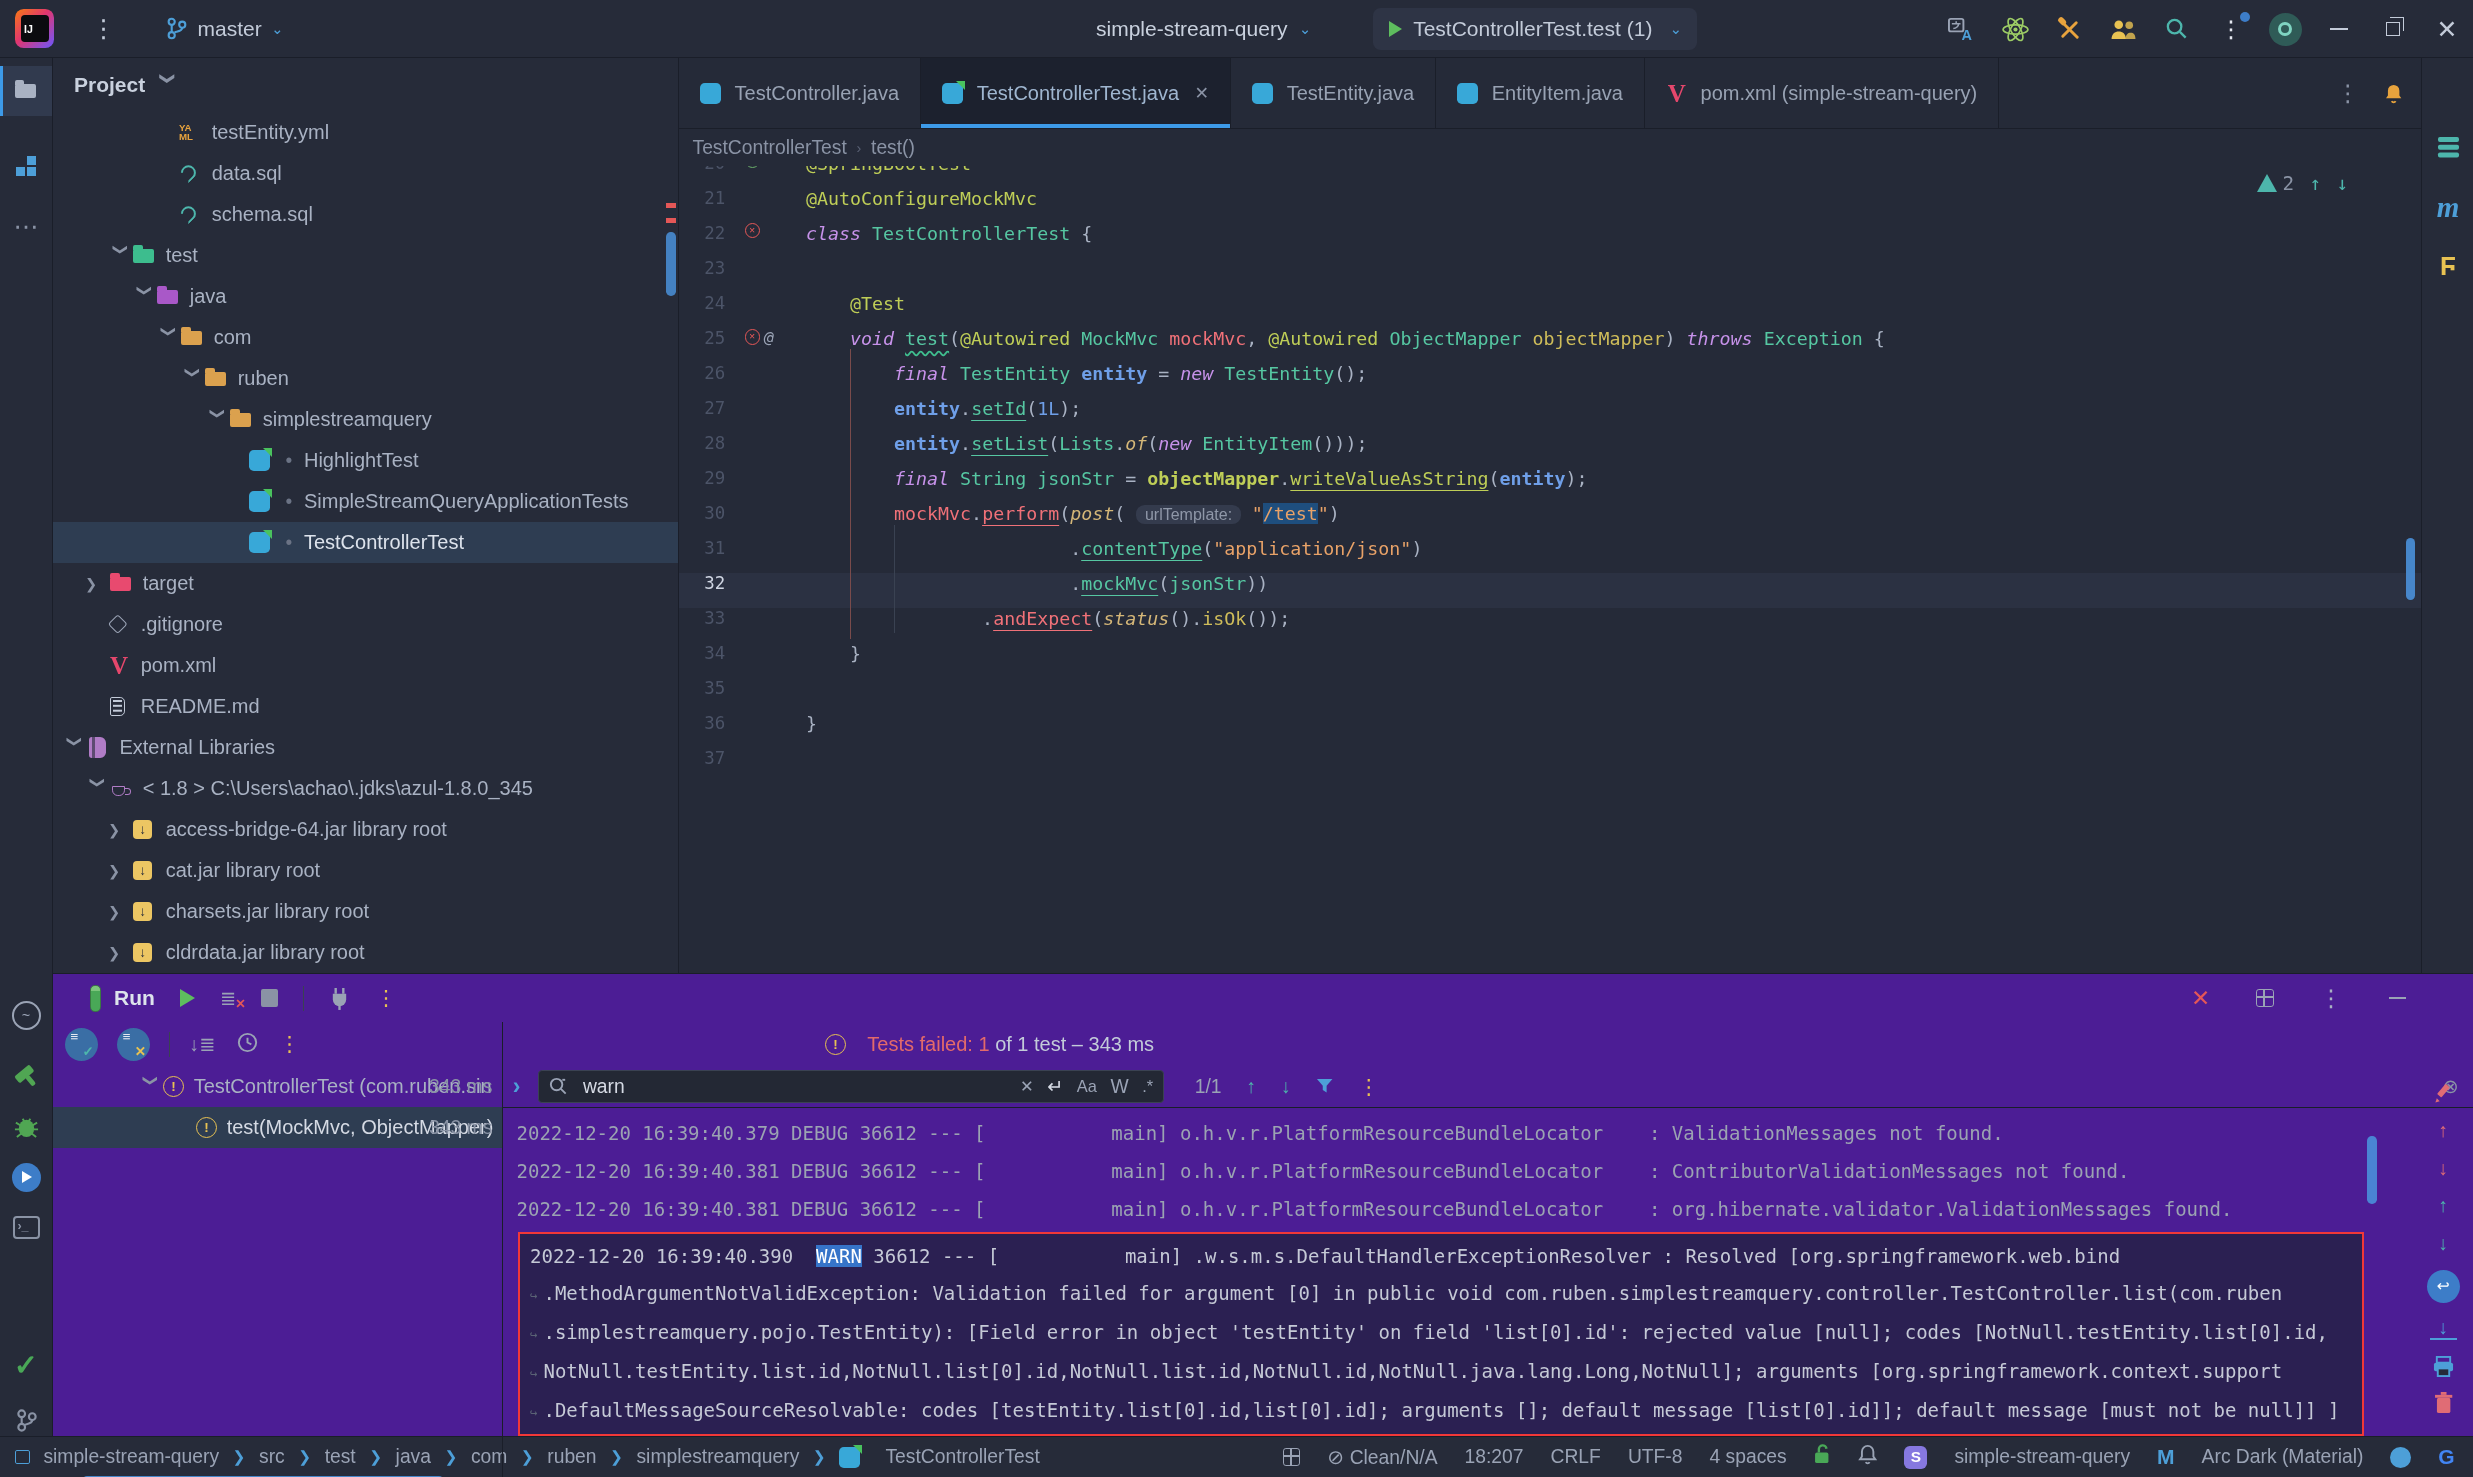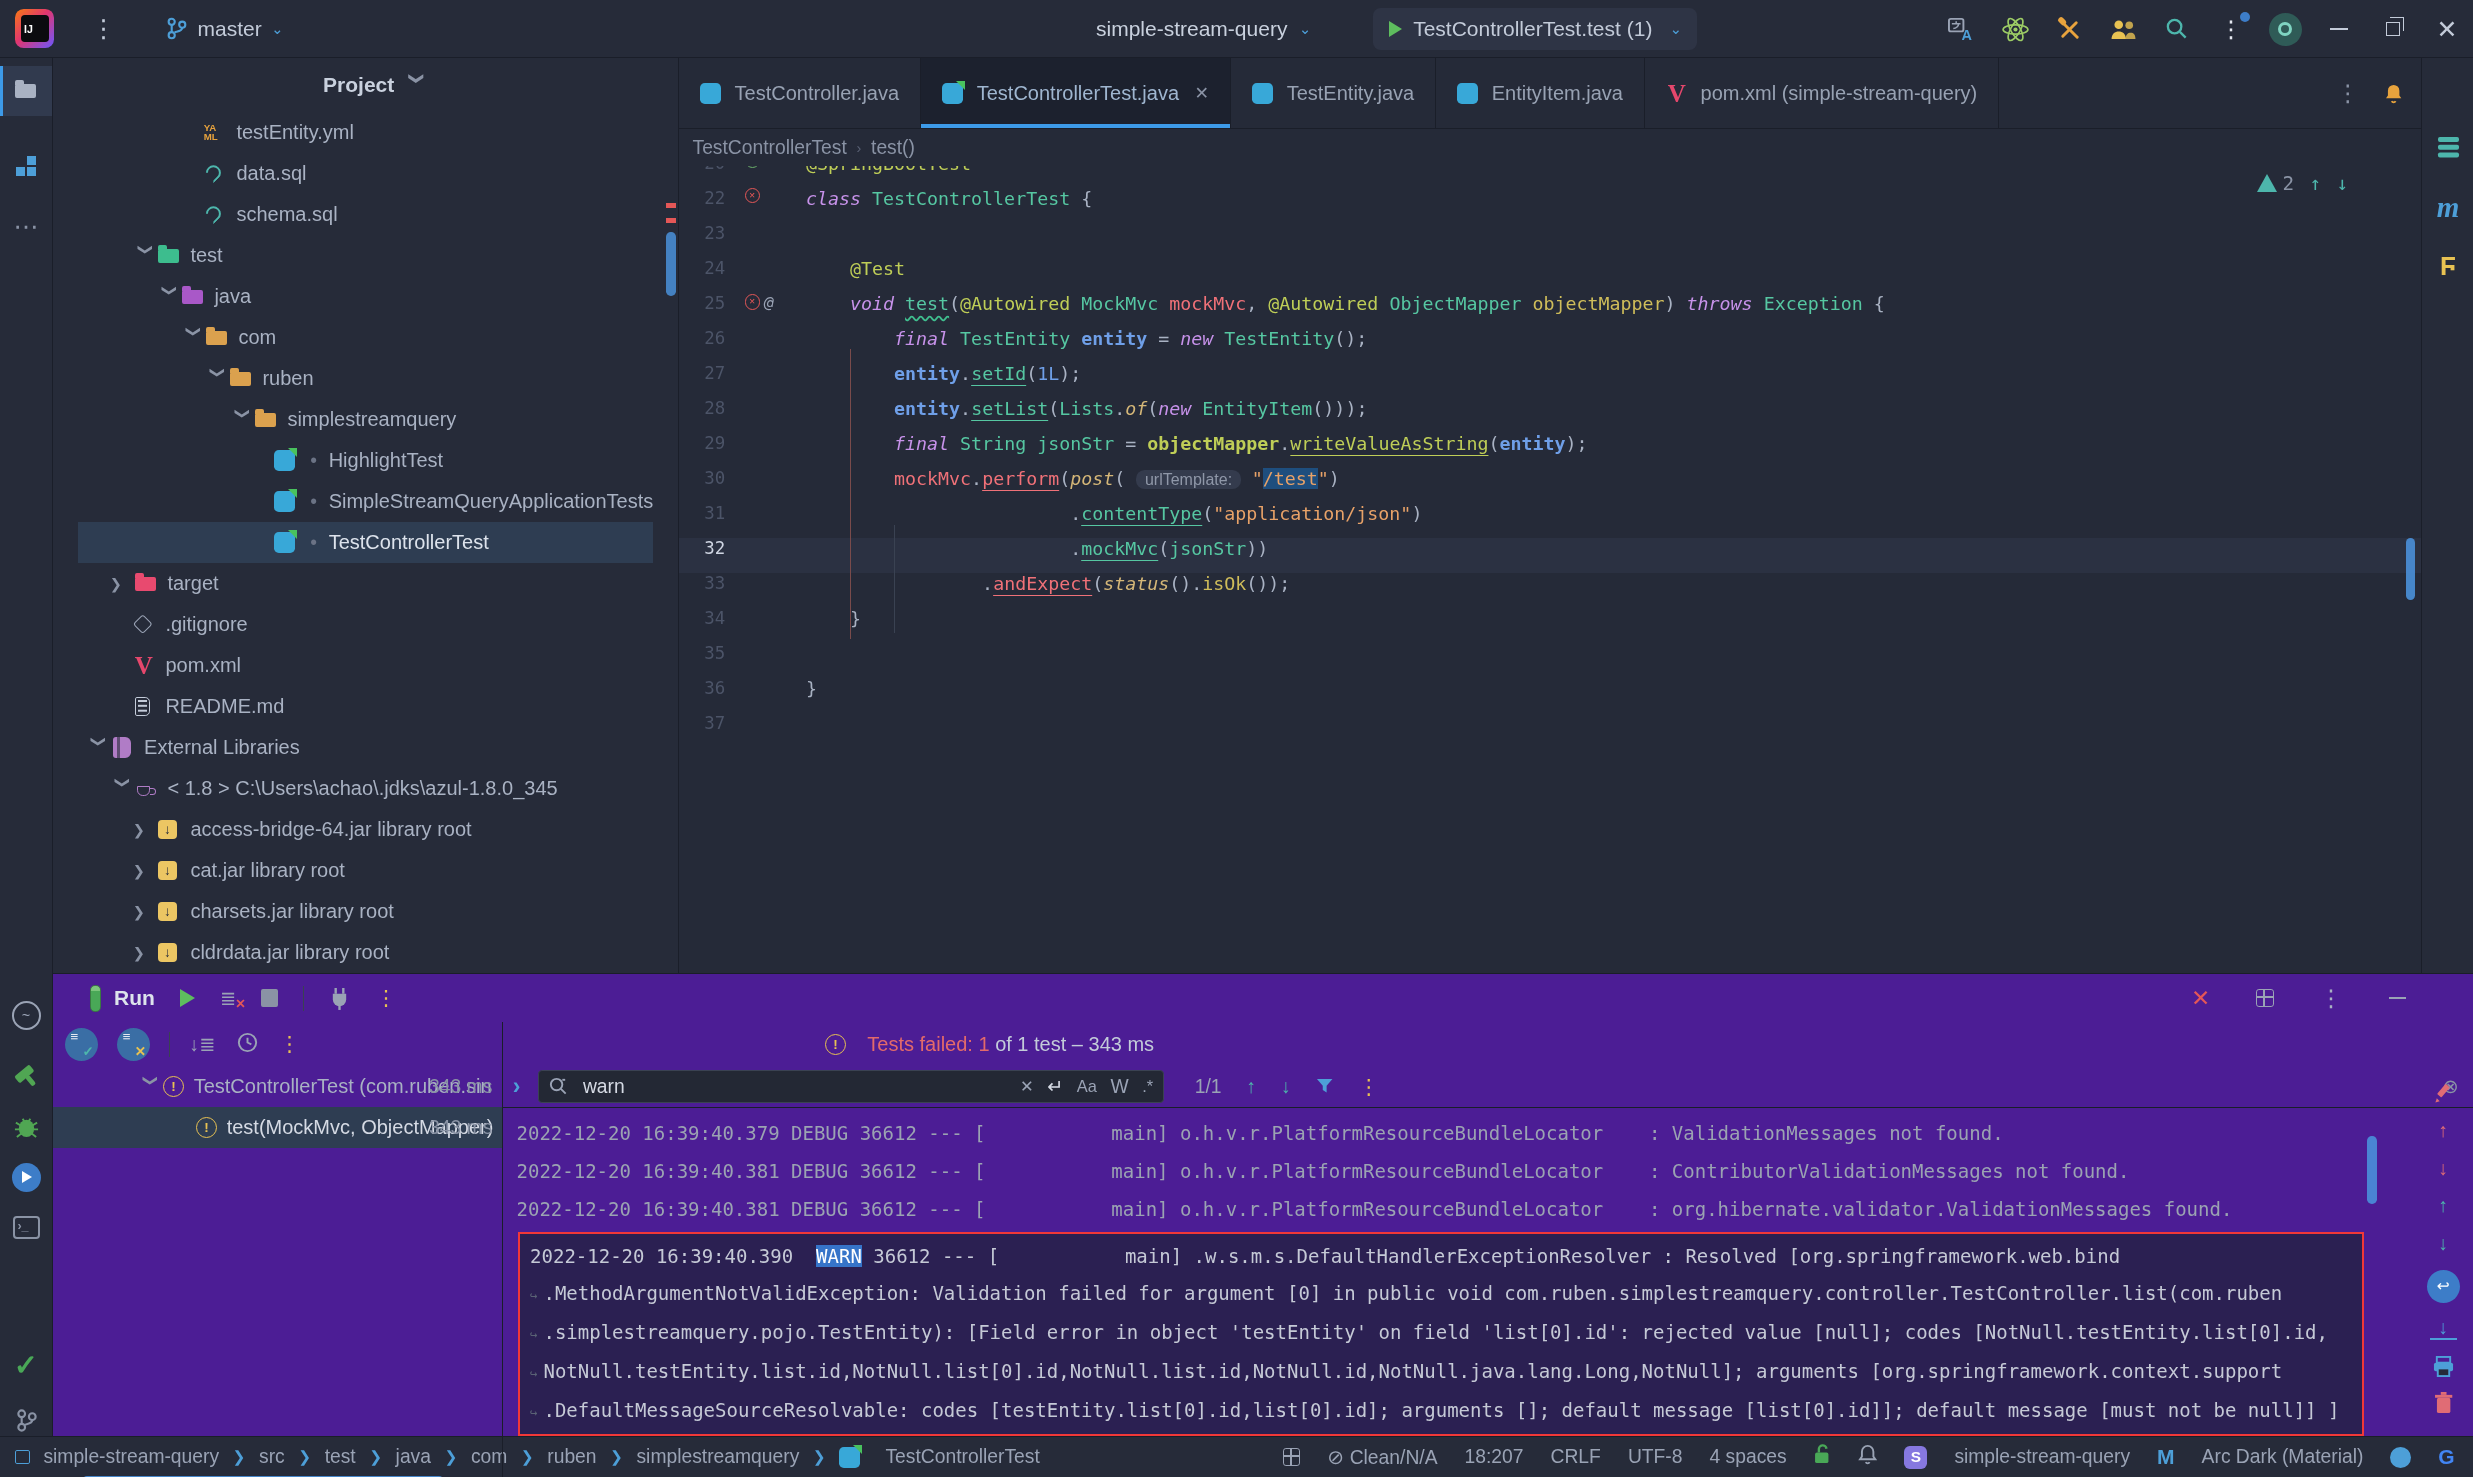--- a/index.html
+++ b/index.html
@@ -38,21 +38,21 @@
   
   .mid { flex:1; display:flex; min-height:0; }
   .lstrip { width:53px; background:#262B39; border-right:1px solid #1A1E29; position:relative; flex:none; }
   .strip-item { position:absolute; left:0; width:52px; height:50px; display:flex; align-items:center; justify-content:center; }
   .strip-active { background:#313A4E; }
   .strip-active::before { content:""; position:absolute; left:0; top:0; bottom:0; width:2.9px; background:#3D9AE8; }
   .content-col { flex:1; display:flex; flex-direction:column; min-width:0; }
   .upper { height:915px; display:flex; flex:none; min-width:0; }
 
   
-  .project { width:626px; flex:none; background:#262B39; border-right:1px solid #1A1E29; display:flex; flex-direction:column; position:relative;align-items:center; }
+  .project { width:626px; flex:none; background:#262B39; border-right:1px solid #1A1E29; display:flex; flex-direction:column; position:relative; }
   .proj-header { height:54px; display:flex; align-items:center; padding-left:21px; gap:9.7px;
     font-size:21px; font-weight:bold; color:#C9D1DE; }
   .tree { flex:1; overflow:hidden; position:relative; }
   .tree-row { height:41px; display:flex; align-items:center; font-size:20px; white-space:nowrap; cursor:pointer; }
   .tree-row.sel { background:#2E3D52; color:#DDE3EC; }
   .chev { width:25px; flex:none; color:#8A93A5; font-size:14.5px; text-align:left; display:inline-block; }
   .chev.down { transform:rotate(90deg); }
   .icw { width:23px; height:23px; position:relative; margin-right:9.7px; flex:none; display:inline-block; }
   .fold { position:absolute; top:4.8px; left:0; width:21px; height:14.5px; border-radius:1.9px; background:#A9B2C3; }
   .fold::before { content:""; position:absolute; top:-3.9px; left:0; width:9.7px; height:4.8px; border-radius:1.9px 1.9px 0 0; background:inherit; }
@@ -537,20 +537,21 @@
               </div>
             </div>
           <div class="crumbs">
             <span>TestControllerTest</span>
             <span class="crumb-sep">›</span>
             <span>test()</span>
           </div>
           <div class="code-view">
             <div class="code-inner" id="code">
                 <div class="code-line"><span class="ln">20</span><span class="gic"><span class="g-run">✓</span></span><span class="ctext"><span class="t-a">@SpringBootTest</span></span></div>
+                <div class="code-line"><span class="ln">21</span><span class="gic"></span><span class="ctext"><span class="t-a">@AutoConfigureMockMvc</span></span></div>
                 <div class="code-line"><span class="ln">22</span><span class="gic"><span class="g-err">✕</span></span><span class="ctext"><span class="t-k">class </span><span class="t-c">TestControllerTest </span><span class="t-p">{</span></span></div>
                 <div class="code-line"><span class="ln">23</span><span class="gic"></span><span class="ctext"></span></div>
                 <div class="code-line"><span class="ln">24</span><span class="gic"></span><span class="ctext"><span class="t-p">    </span><span class="t-a">@Test</span></span></div>
                 <div class="code-line"><span class="ln">25</span><span class="gic"><span class="g-err">✕</span><span class="g-at">@</span></span><span class="ctext"><span class="t-p">    </span><span class="t-k">void </span><span class="t-dm">test</span><span class="t-p">(</span><span class="t-a">@Autowired </span><span class="t-c">MockMvc </span><span class="t-pr">mockMvc</span><span class="t-p">, </span><span class="t-a">@Autowired </span><span class="t-c">ObjectMapper </span><span class="t-y">objectMapper</span><span class="t-p">) </span><span class="t-k">throws </span><span class="t-c">Exception </span><span class="t-p">{</span></span></div>
                 <div class="code-line"><span class="ln">26</span><span class="gic"></span><span class="ctext"><span class="t-p">        </span><span class="t-k">final </span><span class="t-c">TestEntity </span><span class="t-f">entity</span><span class="t-p"> = </span><span class="t-k">new </span><span class="t-c">TestEntity</span><span class="t-p">();</span></span></div>
                 <div class="code-line"><span class="ln">27</span><span class="gic"></span><span class="ctext"><span class="t-p">        </span><span class="t-f">entity</span><span class="t-p">.</span><span class="t-mt">setId</span><span class="t-p">(</span><span class="t-n">1L</span><span class="t-p">);</span></span></div>
                 <div class="code-line"><span class="ln">28</span><span class="gic"></span><span class="ctext"><span class="t-p">        </span><span class="t-f">entity</span><span class="t-p">.</span><span class="t-mt">setList</span><span class="t-p">(</span><span class="t-c">Lists</span><span class="t-p">.</span><span class="t-mi">of</span><span class="t-p">(</span><span class="t-k">new </span><span class="t-c">EntityItem</span><span class="t-p">()));</span></span></div>
                 <div class="code-line"><span class="ln">29</span><span class="gic"></span><span class="ctext"><span class="t-p">        </span><span class="t-k">final </span><span class="t-c">String </span><span class="t-cv">jsonStr</span><span class="t-p"> = </span><span class="t-fy">objectMapper</span><span class="t-p">.</span><span class="t-my">writeValueAsString</span><span class="t-p">(</span><span class="t-f">entity</span><span class="t-p">);</span></span></div>
                 <div class="code-line"><span class="ln">30</span><span class="gic"></span><span class="ctext"><span class="t-p">        </span><span class="t-pr">mockMvc</span><span class="t-p">.</span><span class="t-mp">perform</span><span class="t-p">(</span><span class="t-mi">post</span><span class="t-p">( </span><span class="t-il">urlTemplate:</span><span class="t-p"> </span><span class="t-s">"</span><span class="t-ss">/test</span><span class="t-s">"</span><span class="t-p">)</span></span></div>
                 <div class="code-line"><span class="ln">31</span><span class="gic"></span><span class="ctext"><span class="t-p">                        </span><span class="t-p">.</span><span class="t-mt">contentType</span><span class="t-p">(</span><span class="t-s">"application/json"</span><span class="t-p">)</span></span></div>

